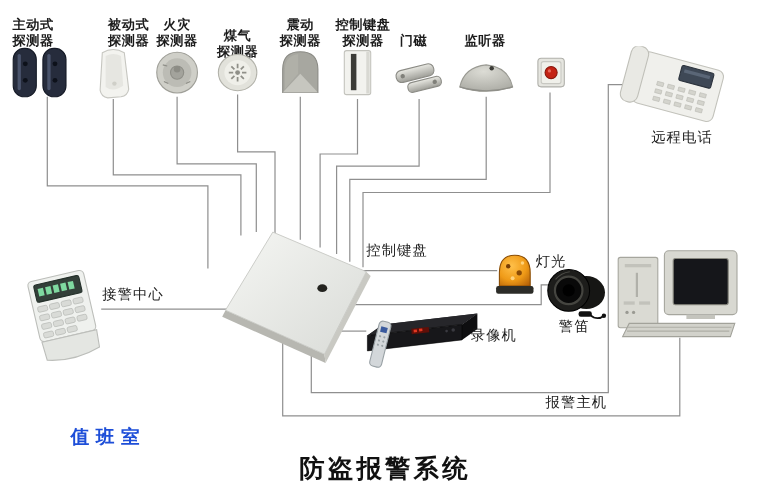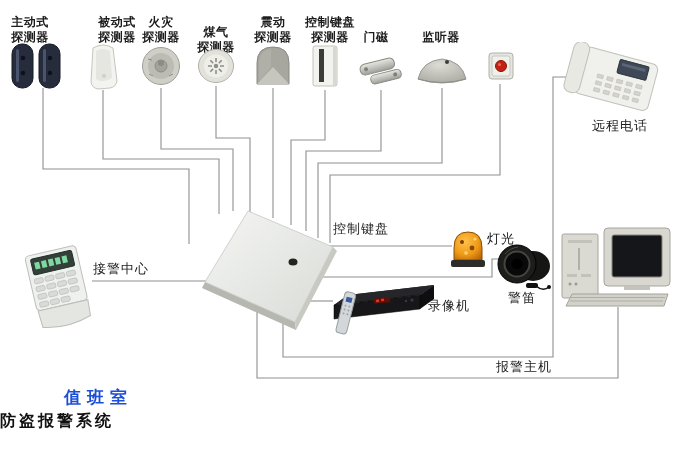--- a/index.html
+++ b/index.html
@@ -14,22 +14,22 @@
   .lbl-side{
     position:absolute;font-weight:normal;font-size:13px;line-height:16px;
     color:#1c1c1c;white-space:pre-line;letter-spacing:1px;
   }
   .icon{position:absolute;}
   #duty-room{
     position:absolute;left:64px;top:386px;font-weight:bold;font-size:17px;
     color:#1d4ed8;letter-spacing:6px;
   }
   #main-title{
-    position:absolute;left:0;top:411px;width:700px;text-align:left;
-    font-weight:bold;font-size:16px;color:#111;letter-spacing:3px;
+    position:absolute;left:0;top:411px;width:700px;text-align:center;
+    font-weight:bold;font-size:23px;color:#111;letter-spacing:3px;
   }
   svg{display:block;}
   #wires{position:absolute;left:0;top:0;}
 </style>
 </head>
 <body>
 
 <div id="canvas">
 
   <svg id="wires" width="700" height="449">

